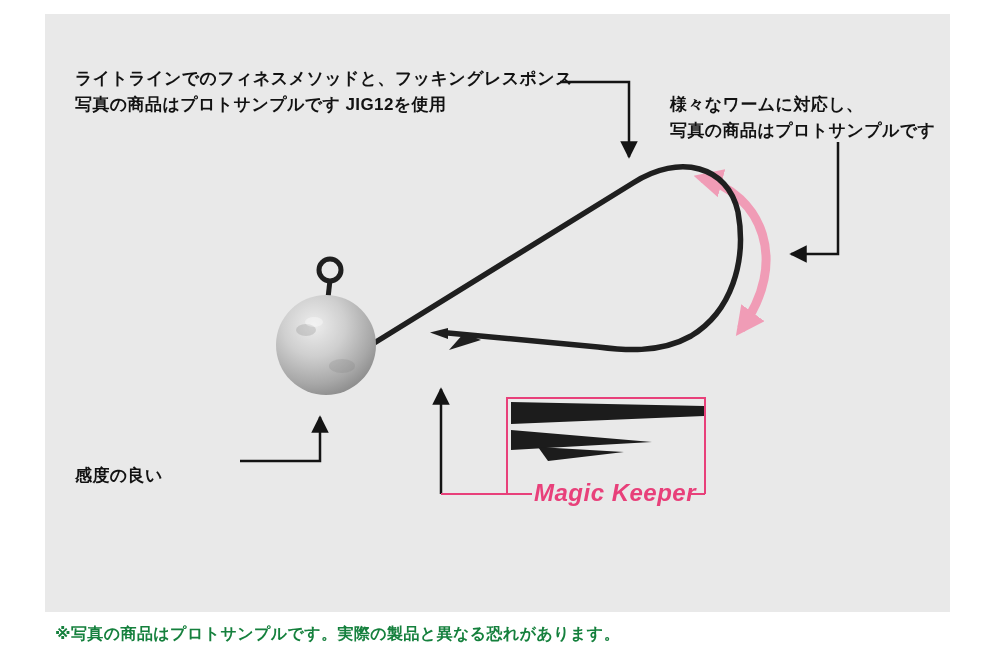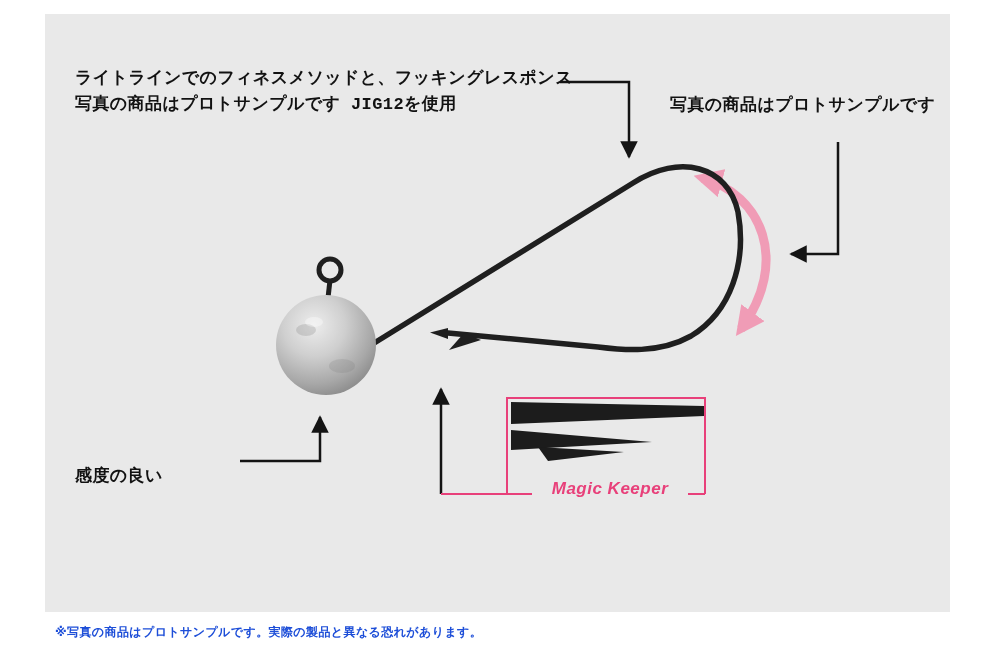--- a/index.html
+++ b/index.html
@@ -9,32 +9,32 @@
   }
   .panel {
     position:absolute; left:45px; top:14px; width:905px; height:598px;
     background:#e9e9e9;
   }
   .art { position:absolute; left:0; top:0; width:1000px; height:667px; }
   .note {
     position:absolute; color:#121212; font-size:17px; line-height:26px;
     font-weight:700; letter-spacing:0.4px; white-space:nowrap;
   }
-  .block-hook   { left:75px;  top:66px;font-family:Liberation Mono, monospace; }
+  .block-hook   { left:75px;  top:66px; }
   .block-bend   { left:670px; top:92px; }
   .block-head   { left:75px;  top:423px;margin-top:40px; }
   .block-keeper { left:506px; top:514px; line-height:27px; }
   .magic-label {
     position:absolute; left:534px; top:479px; width:152px; text-align:center;
-    color:#e8407a; font-size:17px; font-weight:700; font-style:italic;
+    color:#e8407a; font-size:24px; font-weight:700; font-style:italic;
     letter-spacing:0.5px; white-space:nowrap;
   }
   .footnote {
-    position:absolute; left:55px; top:624px; color:#1d4ed8;
-    font-size:12px; font-weight:700; letter-spacing:0.4px; white-space:nowrap;
+    position:absolute; left:55px; top:624px; color:#15803d;
+    font-size:16px; font-weight:700; letter-spacing:0.4px; white-space:nowrap;
   }
 </style>
 </head>
 <body>
 
 <div class="stage">
 
   <div class="panel"></div>
 
   <svg class="art" viewBox="0 0 1000 667" aria-hidden="true">
@@ -77,20 +77,21 @@
     <polygon points="511,430 652,442 511,450" fill="#1c1c1c"></polygon>
     <polygon points="538,447 624,452 548,461" fill="#1c1c1c"></polygon>
   </svg>
 
   <div class="note block-hook">
     <div>ライトラインでのフィネスメソッドと、フッキングレスポンス</div>
     <div>写真の商品はプロトサンプルです JIG12を使用</div>
   </div>
 
   <div class="note block-bend">
+    <div>様々なワームに対応し、</div>
     <div>写真の商品はプロトサンプルです</div>
   </div>
 
   <div class="note block-head">
     <div>感度の良い</div>
   </div>
 
   <div class="magic-label">Magic Keeper</div>
 
 

